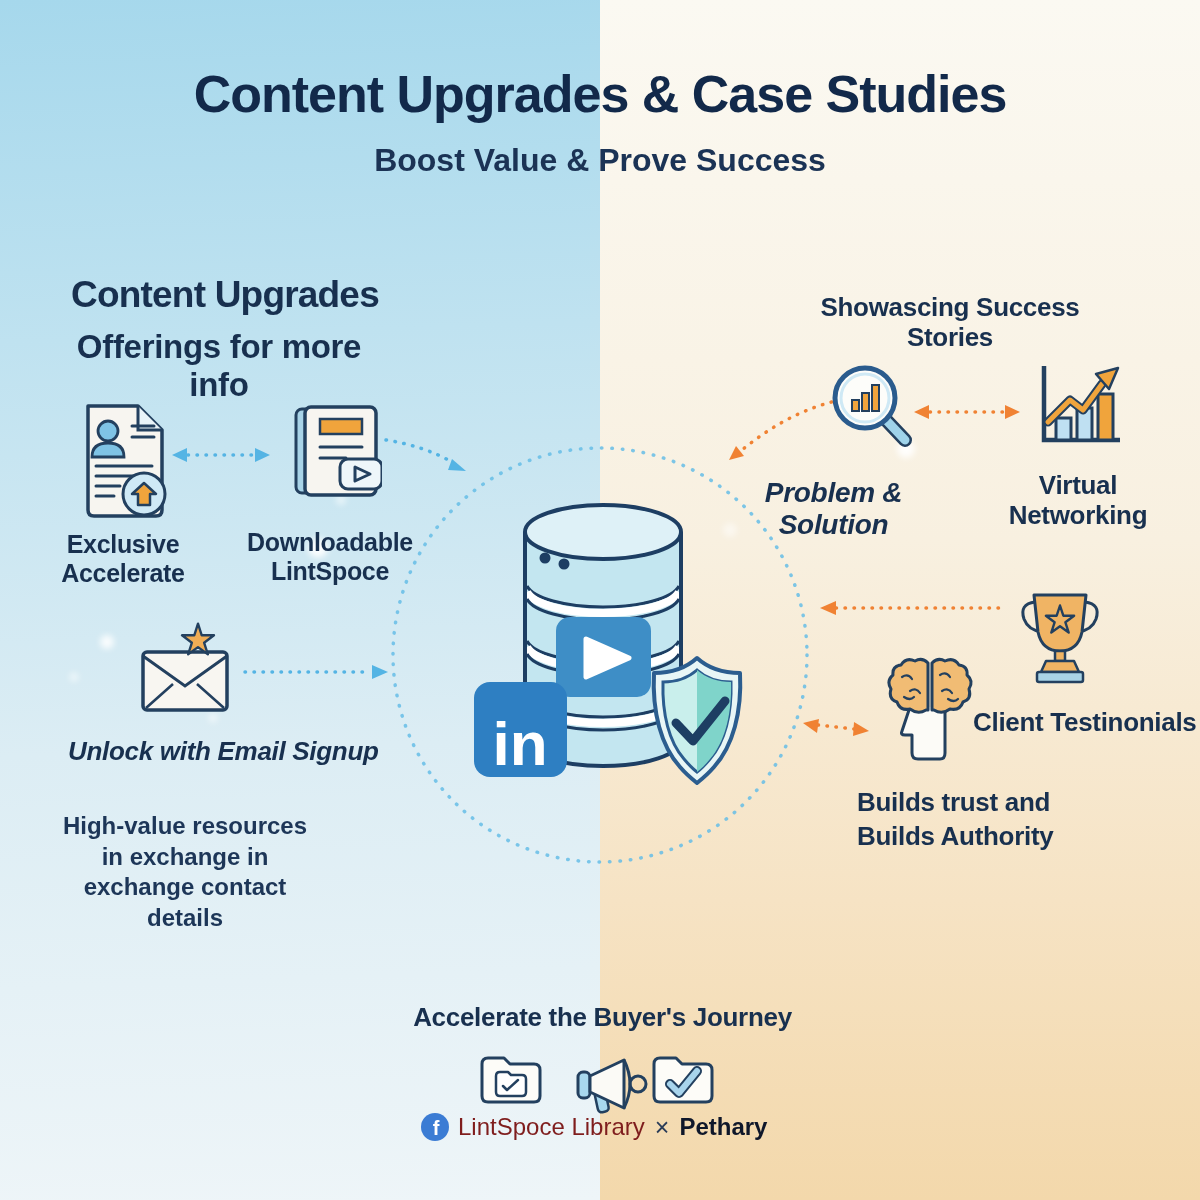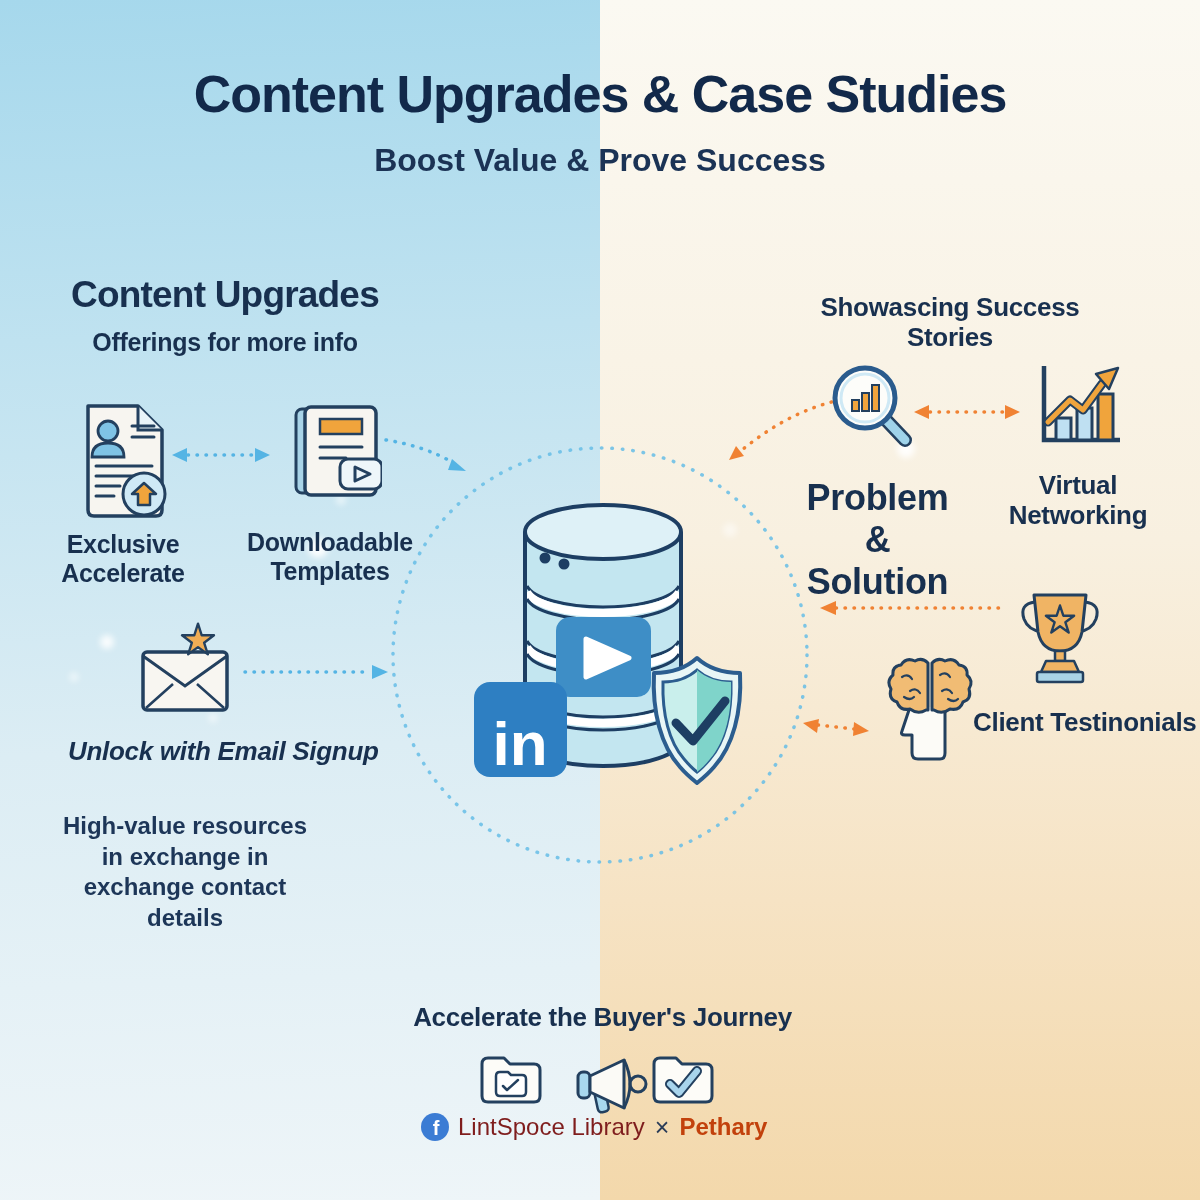--- a/index.html
+++ b/index.html
@@ -7,41 +7,41 @@
   #stage{position:relative;width:1200px;height:1200px;overflow:hidden;background:#fff;}
   .abs{position:absolute;}
   .half{top:0;width:600px;height:1200px;}
   #bg-left{left:0;background:linear-gradient(178deg,#a6d8ec 0%,#bfe2f0 28%,#dcedf4 62%,#eef5f8 100%);}
   #bg-right{left:600px;background:linear-gradient(180deg,#fbf9f2 0%,#f8f0e0 45%,#f6e3c4 75%,#f3d8ab 100%);}
   .lbl{color:#18304f;font-weight:700;line-height:1.16;letter-spacing:-0.3px;}
   .center{text-align:center;}
   #main-title{left:0;top:64px;width:1200px;font-size:52px;font-weight:700;color:#12294a;letter-spacing:-1px;}
   #main-subtitle{left:0;top:142px;width:1200px;font-size:32px;font-weight:600;color:#1b3355;text-align:center;}
   #left-title{left:70px;top:274px;width:310px;font-size:37px;letter-spacing:-0.8px;}
-  #left-subtitle{left:70px;top:328px;width:310px;font-size:25px;}
+  #left-subtitle{left:64px;top:328px;width:310px;font-size:33px;}
   #right-title{left:790px;top:238px;width:320px;font-size:40px;color:#e8692b;letter-spacing:-0.8px;}
   #right-subtitle{left:790px;top:292px;width:320px;font-size:26px;}
   .item-lbl{font-size:25px;}
   #lbl-checklists{left:48px;top:530px;width:150px;}
   #lbl-templates{left:245px;top:528px;width:170px;}
   #lbl-email{left:68px;top:736px;width:280px;font-size:26px;text-align:left;white-space:nowrap;font-style:italic;}
   #left-desc{left:60px;top:811px;width:250px;font-size:24px;font-weight:600;color:#1d3658;line-height:1.28;}
-  #lbl-problem{left:800px;top:477px;width:155px;font-size:36px;}
+  #lbl-problem{left:756px;top:477px;width:155px;font-size:28px;font-style:italic;}
   #lbl-virtual{left:998px;top:470px;width:160px;font-size:26px;}
   #lbl-testimonials{left:973px;top:707px;width:210px;font-size:26px;white-space:nowrap;}
   #lbl-builds{left:857px;top:786px;width:235px;font-size:26px;text-align:left;line-height:1.3;}
   #banner-box{left:378px;top:933px;width:445px;height:58px;background:#12294a;border-radius:9px;
     box-shadow:0 2px 5px rgba(20,40,70,.25);}
   #banner-box span{display:block;width:100%;text-align:center;line-height:58px;color:#fff;
     font-size:30px;font-weight:700;letter-spacing:-0.3px;}
   #tagline{left:400px;top:1002px;width:405px;font-size:26px;}
   #footer-row{left:420px;top:1112px;width:380px;display:flex;align-items:center;gap:8px;}
   #footer-row .brand{font-size:24px;color:#7f1d1d;font-weight:500;white-space:nowrap;}
   #footer-row .sep{font-size:25px;color:#2a3c58;font-weight:400;padding:0 2px;}
-  #footer-row .brand-bold{font-size:24px;color:#c2410c;font-weight:700;white-space:nowrap;}
+  #footer-row .brand-bold{font-size:24px;color:#0f172a;font-weight:700;white-space:nowrap;}
 </style>
 </head>
 <body>
 
 <div id="stage">
 
   <div id="bg-left" class="abs half"></div>
   <div id="bg-right" class="abs half"></div>
 
   <svg class="abs" style="left:0;top:0" width="1200" height="1200">
@@ -212,26 +212,27 @@
           </clipPath>
         </defs>
       <path d="M309 218 C320 228 336 233 352 233 C354 272 345 306 326 327 C320 334 314 339 309 343 C304 339 298 334 292 327 C273 306 264 272 266 233 C282 233 298 228 309 218 Z" fill="#e8f6f6" stroke="#2b5d8f" stroke-width="4" stroke-linejoin="round"></path>
       <path d="M309 230 C318 238 330 242 343 242 C344 274 337 302 322 319 C317 325 313 329 309 332 C305 329 301 325 296 319 C281 302 274 274 275 242 C288 242 300 238 309 230 Z" fill="#c9efec" stroke="#2b5d8f" stroke-width="3"></path>
       <path d="M309 230 C318 238 330 242 343 242 C344 274 337 302 322 319 C317 325 313 329 309 332 C305 329 301 325 296 319 C281 302 274 274 275 242 C288 242 300 238 309 230 Z" fill="#7fd4ca" clip-path="url(#rhalf)"></path>
       <path d="M288 283 L305 301 L337 261" fill="none" stroke="#1d3e63" stroke-width="9" stroke-linecap="round" stroke-linejoin="round"></path>
     </g>
   </svg>
 
   <div id="lbl-checklists" class="abs lbl center item-lbl">Exclusive Accelerate</div>
-  <div id="lbl-templates" class="abs lbl center item-lbl">Downloadable Templates</div>
+  <div id="lbl-templates" class="abs lbl center item-lbl">Downloadable LintSpoce</div>
   <div id="lbl-email" class="abs lbl">Unlock with Email Signup</div>
   <div id="left-desc" class="abs center">High-value resources in exchange in exchange contact details</div>
   <div id="lbl-problem" class="abs lbl center">Problem &amp; Solution</div>
   <div id="lbl-virtual" class="abs lbl center">Virtual Networking</div>
   <div id="lbl-testimonials" class="abs lbl center">Client Testinonials</div>
+  <div id="lbl-builds" class="abs lbl">Builds trust and Builds Authority</div>
 
   <div id="tagline" class="abs lbl center">Accelerate the Buyer's Journey</div>
 
   <svg class="abs" style="left:478px;top:1050px" width="64" height="56" viewBox="0 0 64 56">
     <path d="M4 14 Q4 8 10 8 H26 L32 14 H56 Q62 14 62 20 V46 Q62 52 56 52 H10 Q4 52 4 46 Z" fill="#fdfcf8" stroke="#23405f" stroke-width="3" stroke-linejoin="round"></path>
     <path d="M18 26 Q18 22 22 22 H30 L33 25 H44 Q48 25 48 29 V42 Q48 46 44 46 H22 Q18 46 18 42 Z" fill="#ffffff" stroke="#23405f" stroke-width="2.5" stroke-linejoin="round"></path>
     <polyline points="25,36 29,40 40,30" fill="none" stroke="#23405f" stroke-width="2.5" stroke-linecap="round" stroke-linejoin="round"></polyline>
   </svg>
 
   <svg class="abs" style="left:572px;top:1054px" width="78" height="62" viewBox="0 0 78 62">

